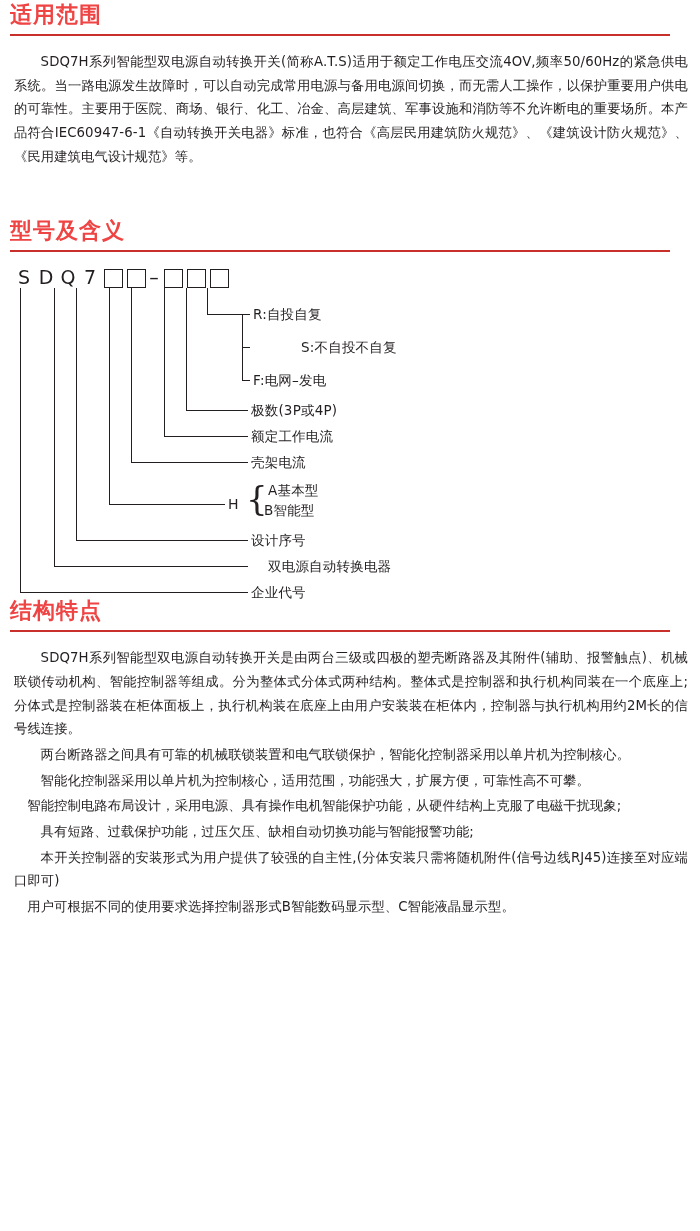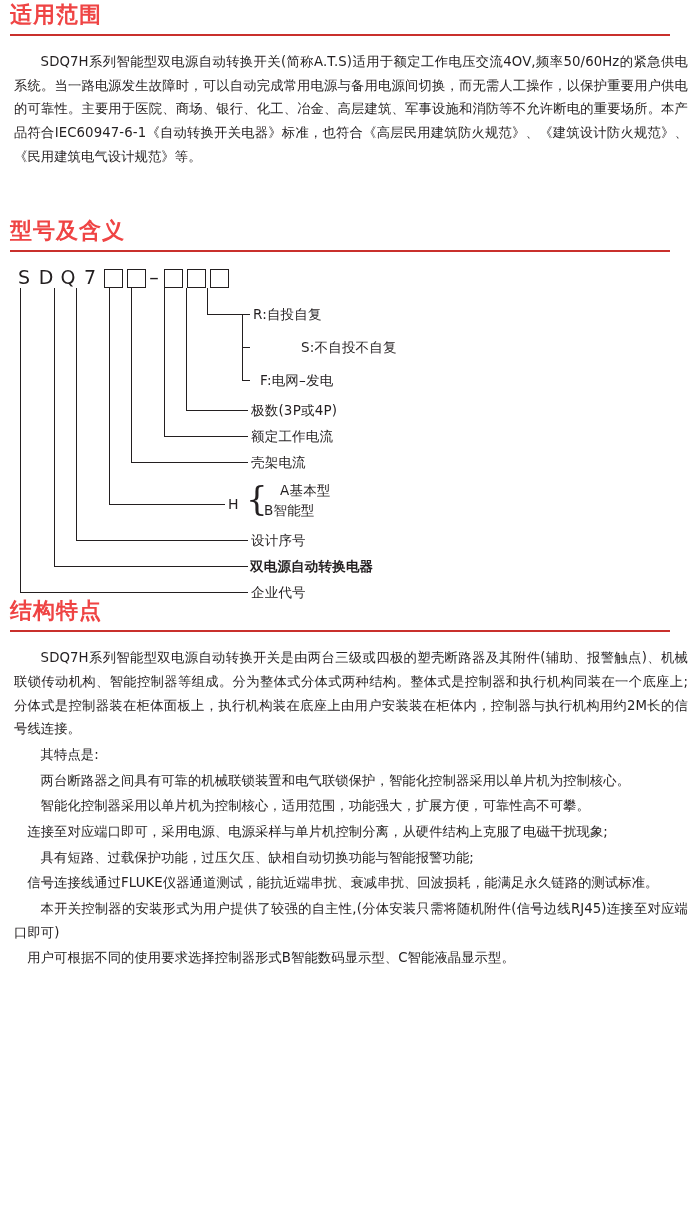--- a/index.html
+++ b/index.html
@@ -134,64 +134,62 @@
 
       <div class="vline" style="left:207px; top:22px; height:26px;"></div>
       <div class="hline" style="left:207px; top:48px; width:35px;"></div>
       <div class="vline" style="left:242px; top:48px; height:66px;"></div>
       <div class="hline" style="left:242px; top:48px; width:8px;"></div>
       <div class="hline" style="left:242px; top:81px; width:8px;"></div>
       <div class="hline" style="left:242px; top:114px; width:8px;"></div>
 
       <div class="leaf-label" style="left:253px; top:40px;">R:自投自复</div>
       <div class="leaf-label" style="left:253px; top:73px;margin-left:48px;">S:不自投不自复</div>
-      <div class="leaf-label" style="left:260px; top:106px;">F:电网–发电</div>
+      <div class="leaf-label" style="left:253px; top:106px;">F:电网–发电</div>
 
       <div class="vline" style="left:186px; top:22px; height:122px;"></div>
       <div class="hline" style="left:186px; top:144px; width:62px;"></div>
       <div class="leaf-label" style="left:251px; top:136px;">极数(3P或4P)</div>
 
       <div class="vline" style="left:164px; top:22px; height:148px;"></div>
       <div class="hline" style="left:164px; top:170px; width:84px;"></div>
       <div class="leaf-label" style="left:251px; top:162px;">额定工作电流</div>
 
       <div class="vline" style="left:131px; top:22px; height:174px;"></div>
       <div class="hline" style="left:131px; top:196px; width:117px;"></div>
       <div class="leaf-label" style="left:251px; top:188px;">壳架电流</div>
 
       <div class="vline" style="left:109px; top:22px; height:216px;"></div>
       <div class="hline" style="left:109px; top:238px; width:116px;"></div>
       <div class="h-letter" style="left:228px; top:230px;">H</div>
       <div class="brace-sym" style="left:246px; top:215px;">{</div>
-      <div class="leaf-label" style="left:280px; top:216px;">A基本型</div>
+      <div class="leaf-label" style="left:268px; top:216px;">A基本型</div>
       <div class="leaf-label" style="left:264px; top:236px;">B智能型</div>
 
       <div class="vline" style="left:76px; top:22px; height:252px;"></div>
       <div class="hline" style="left:76px; top:274px; width:172px;"></div>
       <div class="leaf-label" style="left:251px; top:266px;text-align:center;">设计序号</div>
 
       <div class="vline" style="left:54px; top:22px; height:278px;"></div>
       <div class="hline" style="left:54px; top:300px; width:194px;"></div>
-      <div class="leaf-label" style="left:250px; top:292px;font-weight:bold;">双电源自动转换电器</div>
+      <div class="leaf-label" style="left:268px; top:292px;">双电源自动转换电器</div>
 
       <div class="vline" style="left:20px; top:22px; height:304px;"></div>
       <div class="hline" style="left:20px; top:326px; width:228px;"></div>
       <div class="leaf-label" style="left:251px; top:318px;">企业代号</div>
 
     </div>
   </div>
 
   <div class="heading-block" style="margin-top:0;">
     <div class="section-heading">结构特点</div>
     <div class="heading-rule"></div>
 
     <p class="body-text indent">SDQ7H系列智能型双电源自动转换开关是由两台三级或四极的塑壳断路器及其附件(辅助、报警触点)、机械联锁传动机构、智能控制器等组成。分为整体式分体式两种结构。整体式是控制器和执行机构同装在一个底座上;分体式是控制器装在柜体面板上，执行机构装在底座上由用户安装装在柜体内，控制器与执行机构用约2M长的信号线连接。</p>
-    <p class="body-text indent">其特点是:</p>
     <p class="body-text indent">两台断路器之间具有可靠的机械联锁装置和电气联锁保护，智能化控制器采用以单片机为控制核心。</p>
     <p class="body-text indent">智能化控制器采用以单片机为控制核心，适用范围，功能强大，扩展方便，可靠性高不可攀。</p>
-    <p class="body-text indent-small">连接至对应端口即可，采用电源、电源采样与单片机控制分离，从硬件结构上克服了电磁干扰现象;</p>
+    <p class="body-text indent-small">智能控制电路布局设计，采用电源、具有操作电机智能保护功能，从硬件结构上克服了电磁干扰现象;</p>
     <p class="body-text indent">具有短路、过载保护功能，过压欠压、缺相自动切换功能与智能报警功能;</p>
-    <p class="body-text indent-small">信号连接线通过FLUKE仪器通道测试，能抗近端串扰、衰减串扰、回波损耗，能满足永久链路的测试标准。</p>
     <p class="body-text indent">本开关控制器的安装形式为用户提供了较强的自主性,(分体安装只需将随机附件(信号边线RJ45)连接至对应端口即可)</p>
     <p class="body-text indent-small">用户可根据不同的使用要求选择控制器形式B智能数码显示型、C智能液晶显示型。</p>
   </div>
 
 </div>
 
 </body></html>

